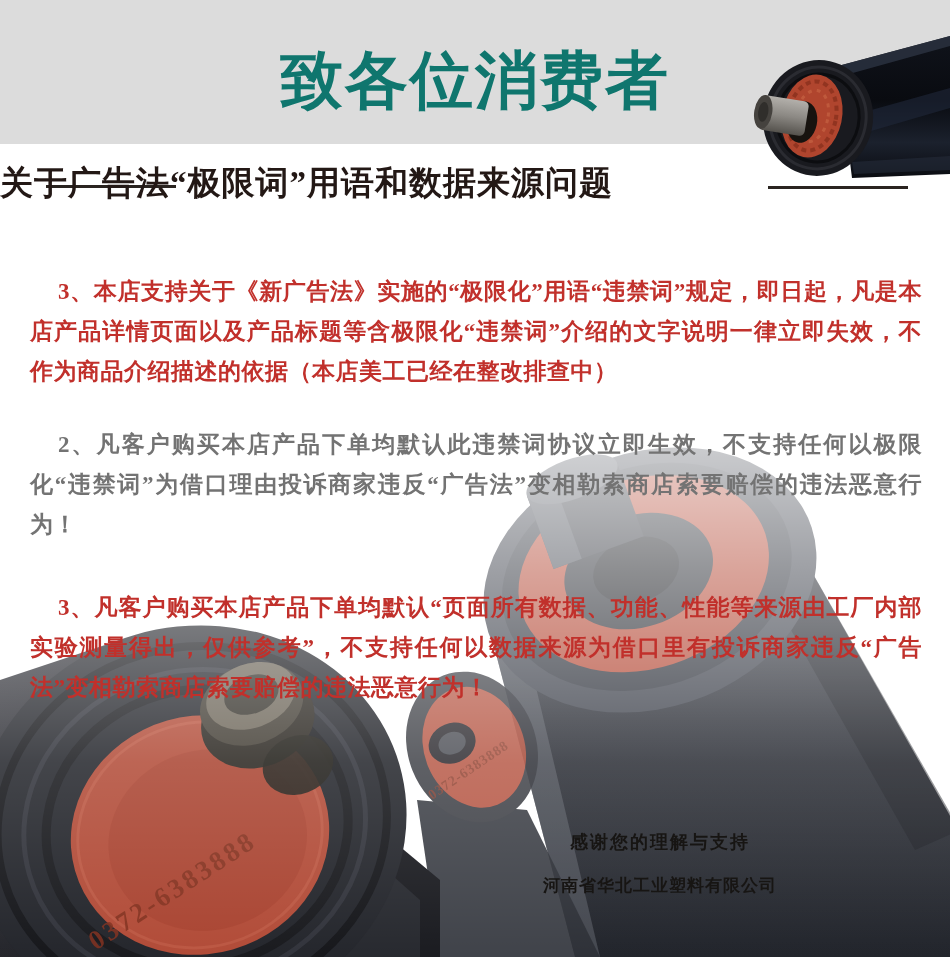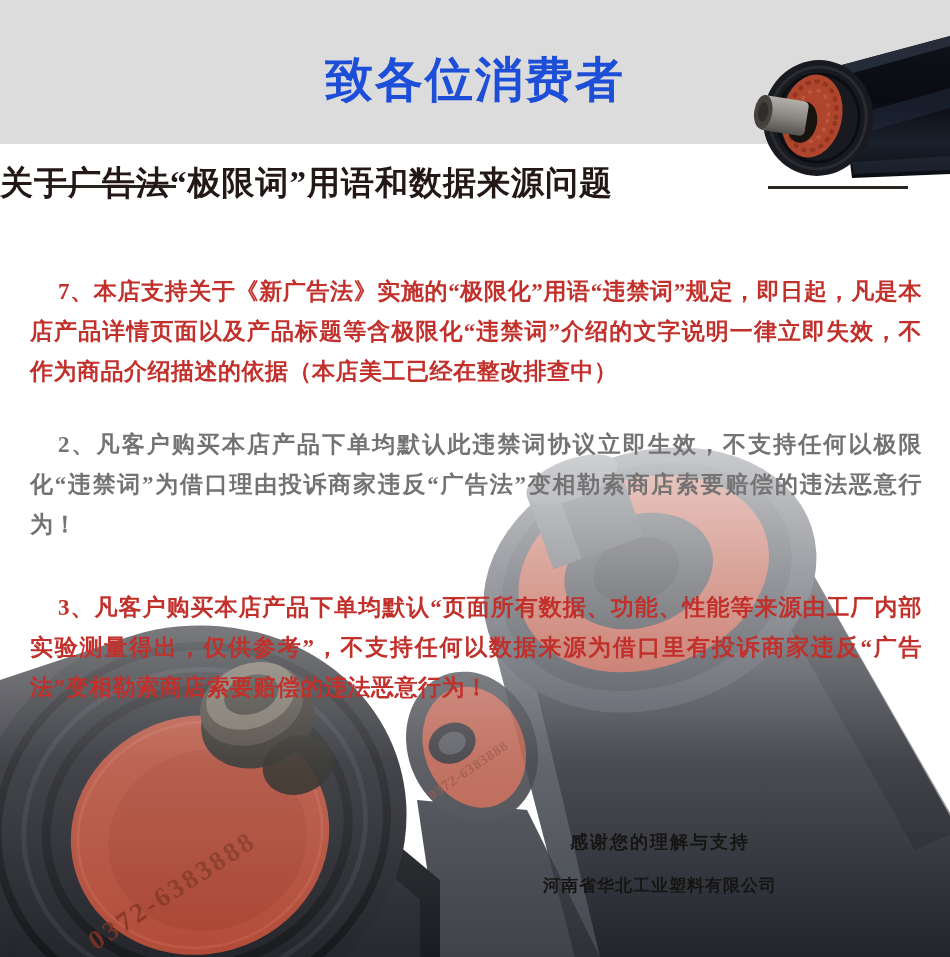--- a/index.html
+++ b/index.html
@@ -7,21 +7,21 @@
     position:relative;width:950px;height:957px;overflow:hidden;background:#ffffff;
     font-family:"Liberation Serif","DejaVu Serif",serif;
   }
   .header-band{
     position:absolute;left:0;top:0;width:950px;height:144px;
     background:#dcdcdc;z-index:2;
   }
   .title{
     position:absolute;left:0;right:0;top:50px;margin:0;z-index:3;
     text-align:center;font-family:"Liberation Sans","DejaVu Sans",sans-serif;
-    font-size:48px;line-height:60px;font-weight:700;color:#1d4ed8;letter-spacing:2px;
+    font-size:63px;line-height:60px;font-weight:700;color:#0f766e;letter-spacing:2px;
   }
   .subtitle-row{position:absolute;left:0;top:158px;width:950px;height:54px;z-index:3;}
   .subtitle-text{
     position:absolute;left:0;right:0;top:2px;text-align:left;
     font-size:33px;line-height:46px;font-weight:700;color:#231815;letter-spacing:1px;
   }
   .rule{position:absolute;height:3px;background:#2a2420;}
   .rule-left{left:46px;top:27px;width:130px;}
   .rule-right{left:768px;top:28px;width:140px;}
   .para{
@@ -165,21 +165,21 @@
       <ellipse cx="70" cy="92" rx="16" ry="26" fill="none" stroke="#c96746" stroke-width="3" stroke-dasharray="4 5" opacity="0.6"></ellipse>
     </g>
     <ellipse cx="60" cy="98" rx="15" ry="21" transform="rotate(12 60 98)" fill="#17130f"></ellipse>
     <g transform="rotate(9 41 91)">
       <rect x="18" y="74" width="47" height="35" rx="5" fill="url(#shaftA)"></rect>
       <ellipse cx="21" cy="91" rx="9" ry="17" fill="#45423e"></ellipse>
       <ellipse cx="21" cy="91" rx="5" ry="10" fill="#302e2b"></ellipse>
     </g>
   </svg>
 
-  <div class="para para-red p1">7、本店支持关于《新广告法》实施的“极限化”用语“违禁词”规定，即日起，凡是本店产品详情页面以及产品标题等含极限化“违禁词”介绍的文字说明一律立即失效，不作为商品介绍描述的依据（本店美工已经在整改排查中）</div>
+  <div class="para para-red p1">3、本店支持关于《新广告法》实施的“极限化”用语“违禁词”规定，即日起，凡是本店产品详情页面以及产品标题等含极限化“违禁词”介绍的文字说明一律立即失效，不作为商品介绍描述的依据（本店美工已经在整改排查中）</div>
   <div class="para para-black p2">2、凡客户购买本店产品下单均默认此违禁词协议立即生效，不支持任何以极限化“违禁词”为借口理由投诉商家违反“广告法”变相勒索商店索要赔偿的违法恶意行为！</div>
   <div class="para para-red p3">3、凡客户购买本店产品下单均默认“页面所有数据、功能、性能等来源由工厂内部实验测量得出，仅供参考”，不支持任何以数据来源为借口里有投诉商家违反“广告法”变相勒索商店索要赔偿的违法恶意行为！</div>
 
   <div class="closing">
     <div class="closing-line1">感谢您的理解与支持</div>
     <div class="closing-line2">河南省华北工业塑料有限公司</div>
   </div>
 
 </div>
 

